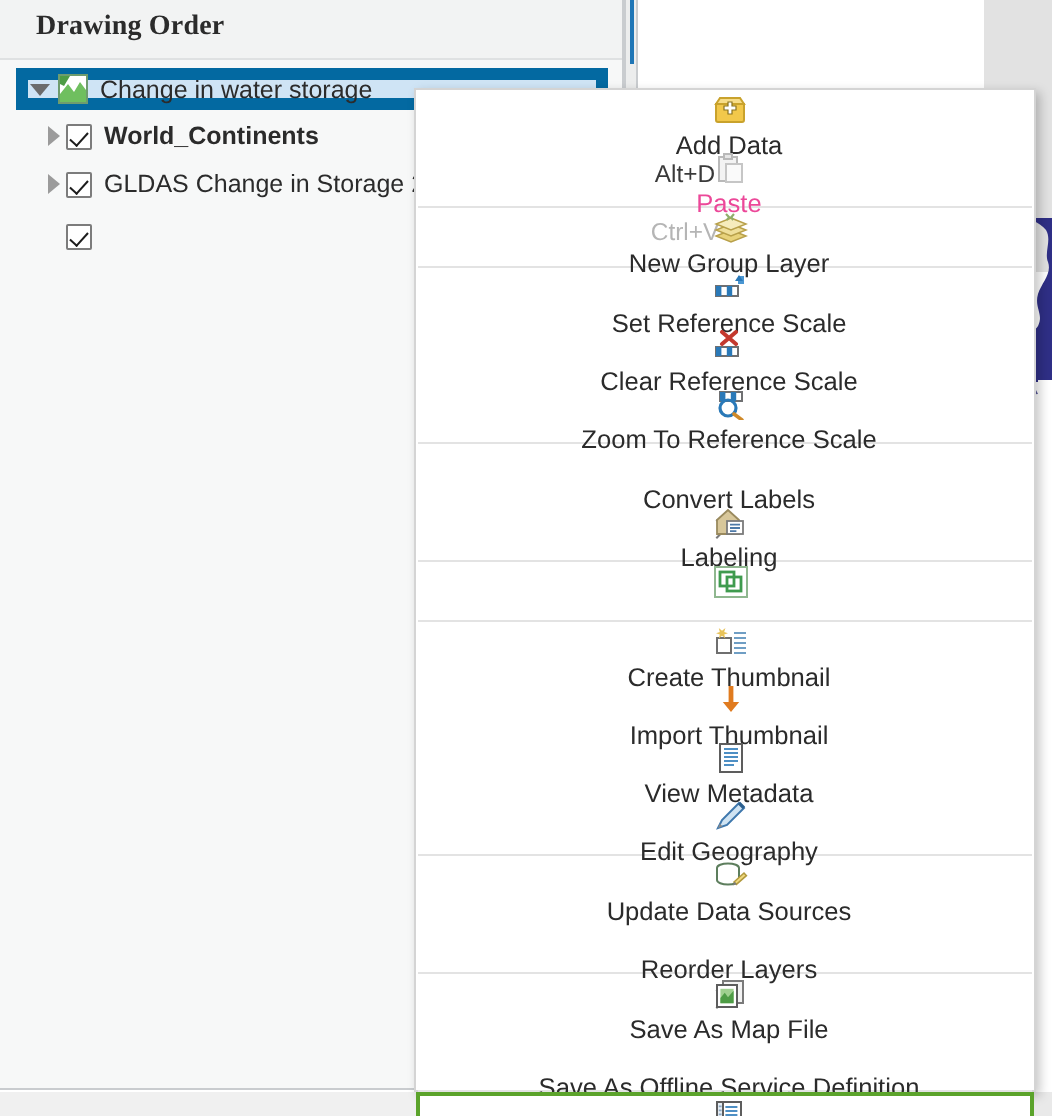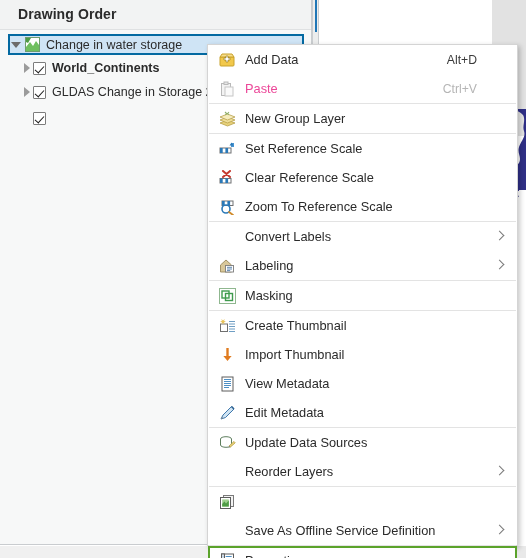--- a/index.html
+++ b/index.html
@@ -43,20 +43,21 @@
   #toc-header{
     position:absolute;left:0;top:0;width:311px;height:30px;
     background:#f2f3f3;
     border-bottom:1px solid #dfe1e2;
     box-sizing:border-box;
   }
   #toc-title{
     position:absolute;left:18px;top:6px;
     font-size:14px;font-weight:bold;color:#2b2b2b;
     letter-spacing:0.1px;
+    font-family:Liberation Serif, serif;
   }
 
   
   #splitter{
     position:absolute;left:312px;top:0;width:7px;height:545px;
     background:#eceded;border-left:1px solid #c9cccf;border-right:1px solid #c9cccf;
     box-sizing:border-box;
   }
   #splitter-grip{
     position:absolute;left:315px;top:0;width:2px;height:32px;
@@ -69,21 +70,21 @@
 
   
   .tree-row{
     position:absolute;left:8px;height:20px;
     display:flex;align-items:center;
     box-sizing:border-box;
   }
   #row-selected{
     left:8px;top:34px;width:296px;height:21px;
     background:#cfe4f5;
-    border:2px solid #0369a1;
+    border:6px solid #0369a1;
   }
   #row-wc{left:8px;top:58px;width:290px;font-weight:bold;}
   #row-gldas{left:8px;top:82px;width:290px;}
   #row-hgd{left:8px;top:108px;width:290px;}
 
   .arrow-down{
     width:12px;height:12px;flex:0 0 auto;position:relative;
   }
   .arrow-down::after{
     content:"";position:absolute;left:1px;top:3px;
@@ -123,21 +124,21 @@
   #ctx-menu{
     position:absolute;left:207px;top:44px;width:311px;height:502px;
     background:#ffffff;
     border:1px solid #d4d4d4;
     box-shadow:2px 2px 5px rgba(0,0,0,0.22);
     box-sizing:border-box;
     z-index:50;
   }
   .mi{
     position:relative;height:29px;display:flex;align-items:center;
-    padding:0 0 0 0;cursor:default;box-sizing:border-box;
+    padding:0 0 0 0;cursor:default;box-sizing:border-box;flex-direction:column;
   }
   .mi .ico{
     width:28px;height:20px;flex:0 0 auto;margin-left:5px;
     display:flex;align-items:center;justify-content:center;
   }
   .mi .lbl{
     font-size:12.8px;color:#2b2b2b;white-space:nowrap;flex:1 1 auto;
     padding-left:4px;
   }
   .mi.disabled .lbl{color:#ec4899;}
@@ -348,21 +349,20 @@
   <div class="sep"></div>
 
   <div class="mi">
     <span class="ico">
       <svg width="17" height="16" viewBox="0 0 17 16">
           <rect x="0.5" y="0.5" width="16" height="15" fill="#ffffff" stroke="#8fb78f" stroke-width="1"></rect>
           <rect x="3" y="3" width="7" height="7" fill="none" stroke="#3f9b4e" stroke-width="1.4"></rect>
           <rect x="6.5" y="5.5" width="7" height="7" fill="none" stroke="#3f9b4e" stroke-width="1.4"></rect>
         </svg>
     </span>
-    <span class="lbl">Masking</span>
   </div>
 
   <div class="sep"></div>
 
   <div class="mi">
     <span class="ico">
       <svg width="17" height="16" viewBox="0 0 17 16">
           <rect x="1.5" y="6" width="7" height="7.5" fill="#ffffff" stroke="#6f6f6f" stroke-width="1"></rect>
           <path d="M10 3.5 h6 M10 6 h6 M10 8.5 h6 M10 11 h6 M10 13.5 h6" stroke="#6f9ec4" stroke-width="1.1"></path>
           <path d="M2.4 1 l1.6 1.4 1.7 -1.4 -0.6 2 1.9 0.6 -1.9 0.7 0.6 2 -1.7 -1.4 -1.6 1.4 0.5 -2 -1.9 -0.7 1.9 -0.6 z" fill="#e8c35a"></path>
@@ -392,21 +392,21 @@
   </div>
 
   <div class="mi">
     <span class="ico">
       <svg width="17" height="16" viewBox="0 0 17 16">
           <path d="M2 14 L4 10 L12.5 1.5 L15 4 L6.5 12.5 z" fill="#cfe3f2" stroke="#3f78ad" stroke-width="1"></path>
           <path d="M12.5 1.5 L15 4" stroke="#2b5f8f" stroke-width="1.6"></path>
           <path d="M2 14 L4.2 13.2 L3 11.8 z" fill="#8a8a8a"></path>
         </svg>
     </span>
-    <span class="lbl">Edit Metadata</span>
+    <span class="lbl">Edit Geography</span>
   </div>
 
   <div class="sep"></div>
 
   <div class="mi">
     <span class="ico">
       <svg width="17" height="16" viewBox="0 0 17 16">
           <ellipse cx="7" cy="4" rx="5.5" ry="2.3" fill="#ffffff" stroke="#5d7e5d" stroke-width="1"></ellipse>
           <path d="M1.5 4 v6 c0 1.3 2.5 2.3 5.5 2.3 s5.5 -1 5.5 -2.3 v-6" fill="#ffffff" stroke="#5d7e5d" stroke-width="1"></path>
           <path d="M10 11 L15 6.5 L16.2 7.8 L11.2 12.2 z" fill="#f0d97f" stroke="#b29a3e" stroke-width="0.8"></path>
@@ -426,20 +426,21 @@
 
   <div class="mi">
     <span class="ico">
       <svg width="17" height="16" viewBox="0 0 17 16">
           <rect x="4.5" y="1.5" width="10" height="11" fill="#f3f3f3" stroke="#7a7a7a" stroke-width="1"></rect>
           <rect x="1.5" y="3.5" width="10" height="11" fill="#ffffff" stroke="#5d5d5d" stroke-width="1"></rect>
           <rect x="3.2" y="5.4" width="6.6" height="7.2" fill="#9fd08f"></rect>
           <path d="M3.2 10 L5.4 7.4 L7 9.6 L9.8 6.4 L9.8 12.6 L3.2 12.6 z" fill="#4e9c45"></path>
         </svg>
     </span>
+    <span class="lbl">Save As Map File</span>
   </div>
 
   <div class="mi">
     <span class="ico"></span>
     <span class="lbl">Save As Offline Service Definition</span>
     <span class="sub"></span>
   </div>
 
   <div class="sep"></div>
 

